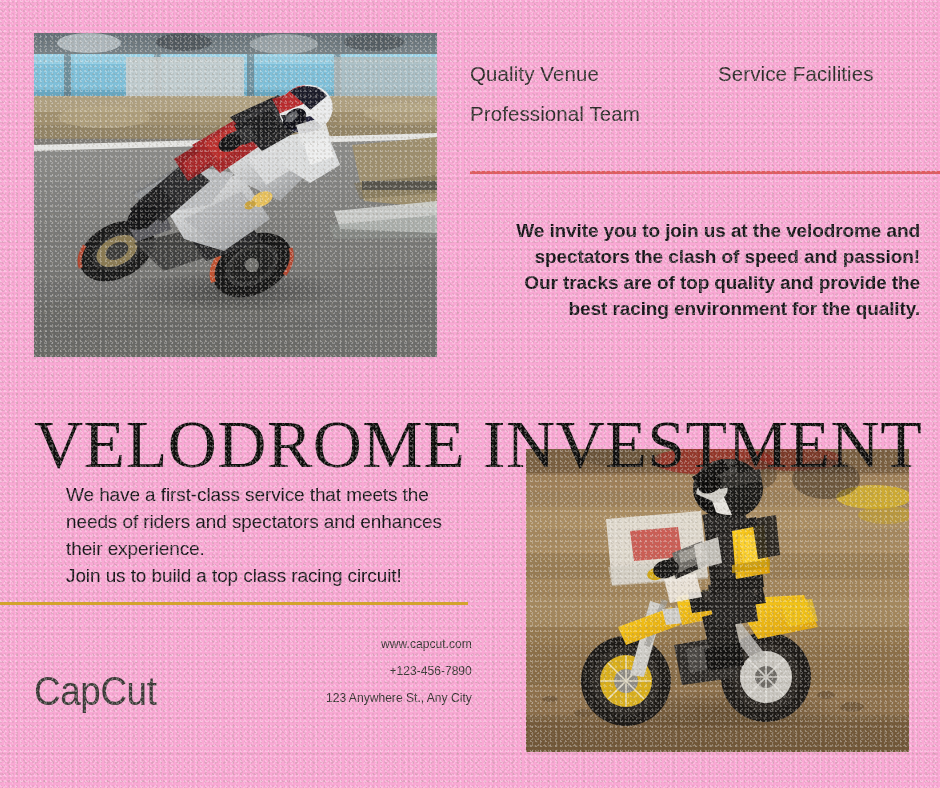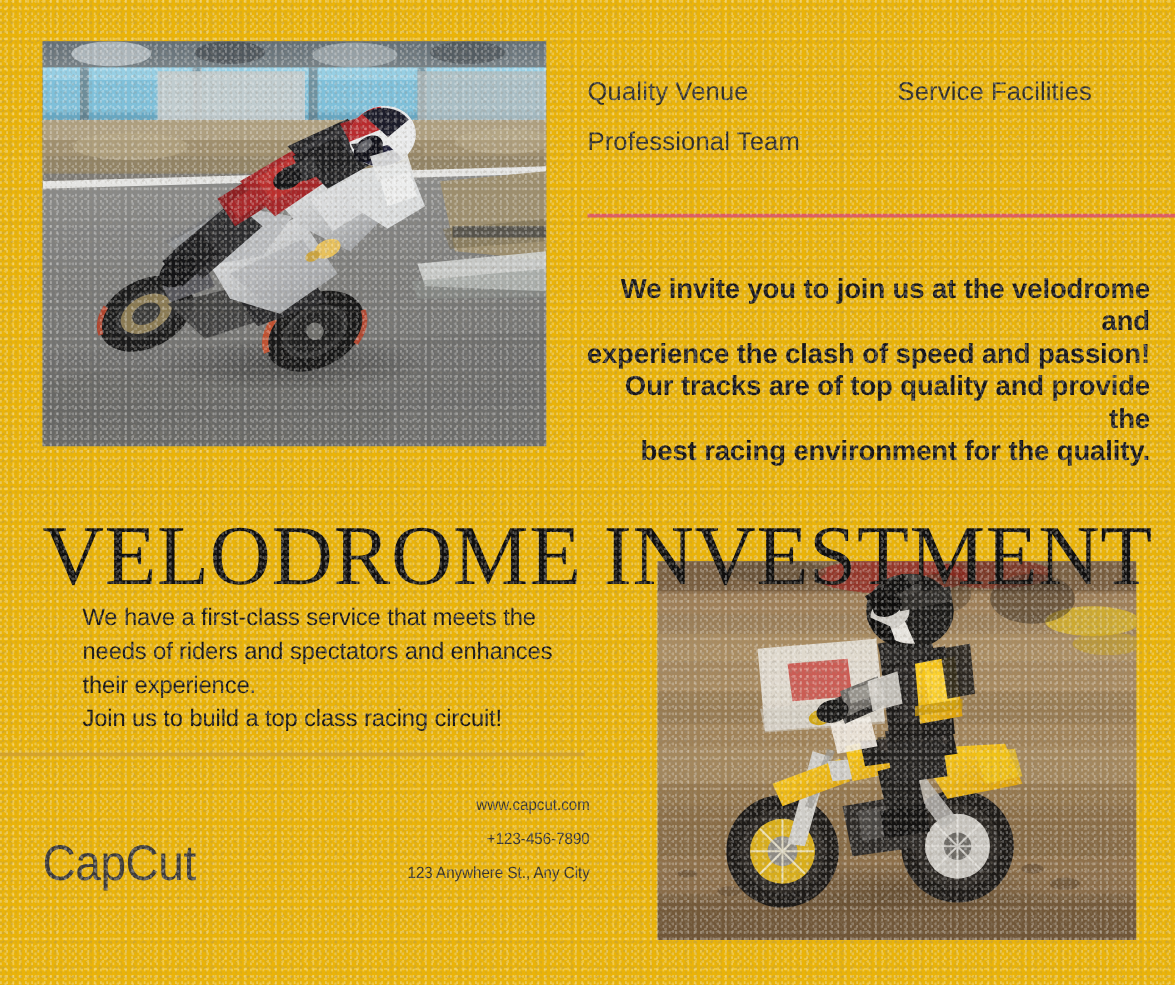--- a/index.html
+++ b/index.html
@@ -6,21 +6,21 @@
   html, body {
     margin: 0;
     padding: 0;
     background: #d9d3ca;
   }
   #poster {
     position: relative;
     width: 940px;
     height: 788px;
     overflow: hidden;
-    background-color: #eab308;
+    background-color: #f9a8d4;
     font-family: "Liberation Sans", sans-serif;
   }
   
   #poster::before {
     content: "";
     position: absolute;
     inset: 0;
     pointer-events: none;
     z-index: 40;
     opacity: .55;
@@ -97,21 +97,21 @@
 
   
   #invite-text {
     position: absolute;
     left: 462px;
     top: 218px;
     width: 458px;
     z-index: 10;
     text-align: right;
     font-family: "Liberation Sans", sans-serif;
-    font-size: 22px;
+    font-size: 19px;
     font-weight: bold;
     line-height: 26px;
     color: #17161a;
     letter-spacing: -0.1px;
   }
   #invite-text .line { display: block; }
 
   
   #poster-title {
     position: absolute;
@@ -337,21 +337,21 @@
   <div id="feature-list">
     <div class="feature-item">Quality Venue</div>
     <div class="feature-item">Service Facilities</div>
     <div class="feature-item">Professional Team</div>
   </div>
 
   <div id="rule-red"></div>
 
   <div id="invite-text">
     <span class="line">We invite you to join us at the velodrome and</span>
-    <span class="line">experience the clash of speed and passion!</span>
+    <span class="line">spectators the clash of speed and passion!</span>
     <span class="line">Our tracks are of top quality and provide the</span>
     <span class="line">best racing environment for the quality.</span>
   </div>
 
   <h1 id="poster-title">VELODROME INVESTMENT</h1>
 
   <div id="service-text">
     <span class="line">We have a first-class service that meets the</span>
     <span class="line">needs of riders and spectators and enhances</span>
     <span class="line">their experience.</span>

